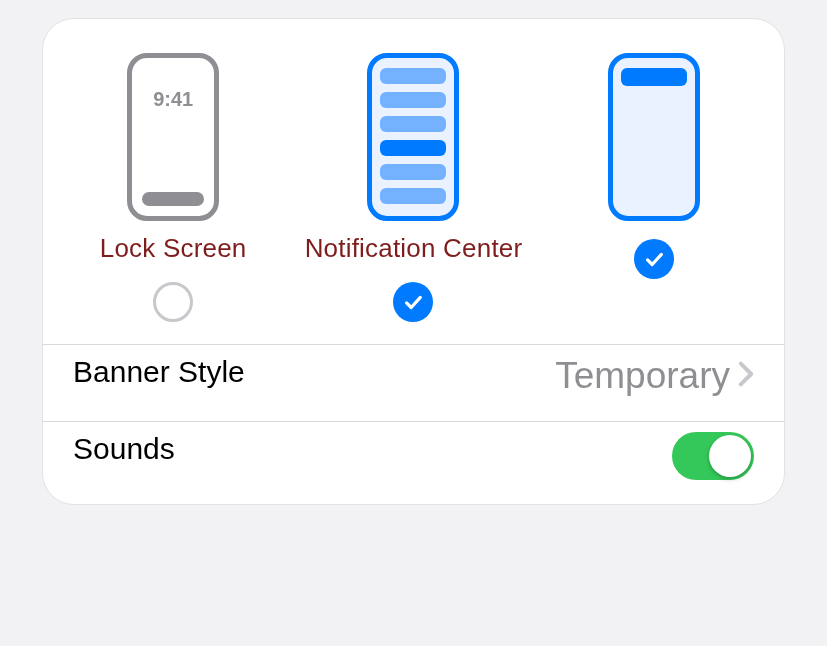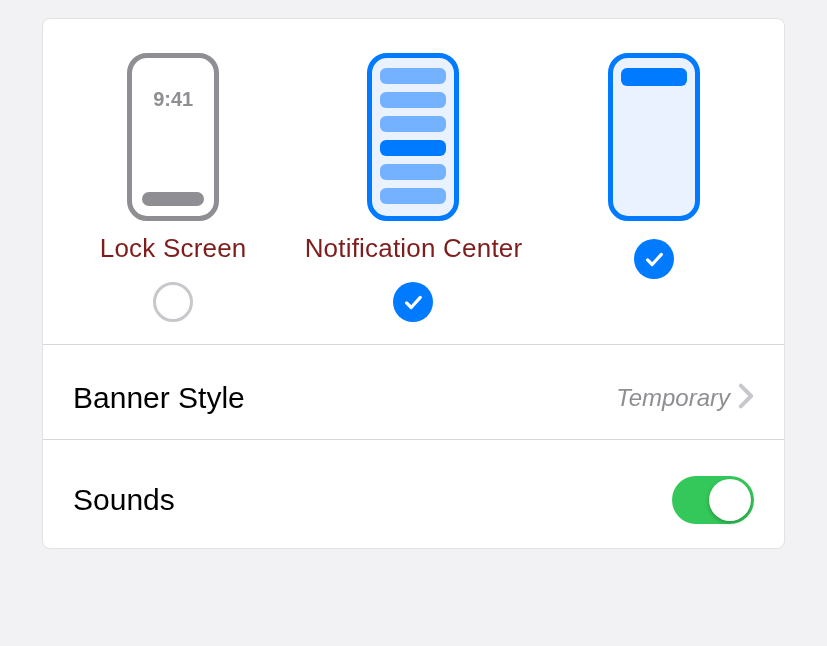--- a/index.html
+++ b/index.html
@@ -10,21 +10,21 @@
     height: 646px;
     font-family: -apple-system, "Helvetica Neue", Helvetica, Arial, sans-serif;
     background: #f2f2f4;
     color: #000;
   }
   .wrapper {
     padding: 18px 42px 0 42px;
   }
   .card {
     background: #fff;
-    border-radius: 8px;
+    border-radius: 32px;
     overflow: hidden;
     border: 1px solid #e2e2e5;
   }
 
   
   .alerts-row {
     display: flex;
     padding: 34px 10px 22px 10px;
   }
   .alert-col {
@@ -111,38 +111,37 @@
   }
   .check.filled {
     background: #007aff;
     color: #fff;
   }
   .check.filled svg { width: 22px; height: 22px; }
 
   
   .row {
     display: flex;
-    align-items: center;
+    align-items: flex-start;
     justify-content: space-between;
     border-top: 1px solid #d8d8db;
-    padding: 36px 30px 24px 30px;
+    padding: 10px 30px 24px 30px;
   }
   .row-label {
     font-size: 30px;
     color: #000;
   }
   .row-right {
     display: flex;
     align-items: center;
     gap: 8px;
   }
   .row-value {
-    font-size: 24px;
+    font-size: 37px;
     color: #8e8e93;
-    font-style: italic;
   }
   .chevron {
     color: #c7c7cc;
   }
   .chevron svg { width: 16px; height: 26px; }
 
   
   .toggle {
     width: 82px;
     height: 48px;

